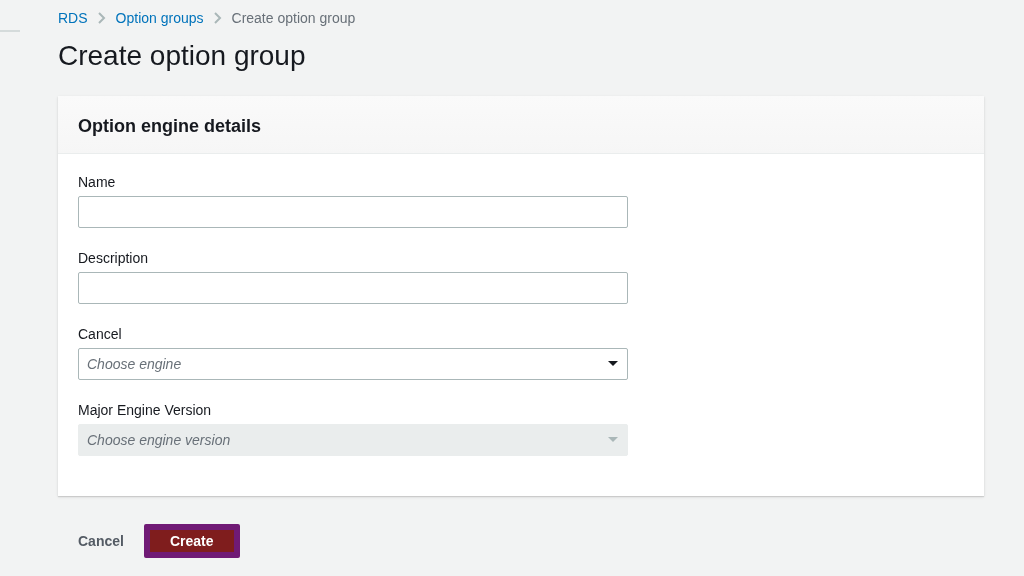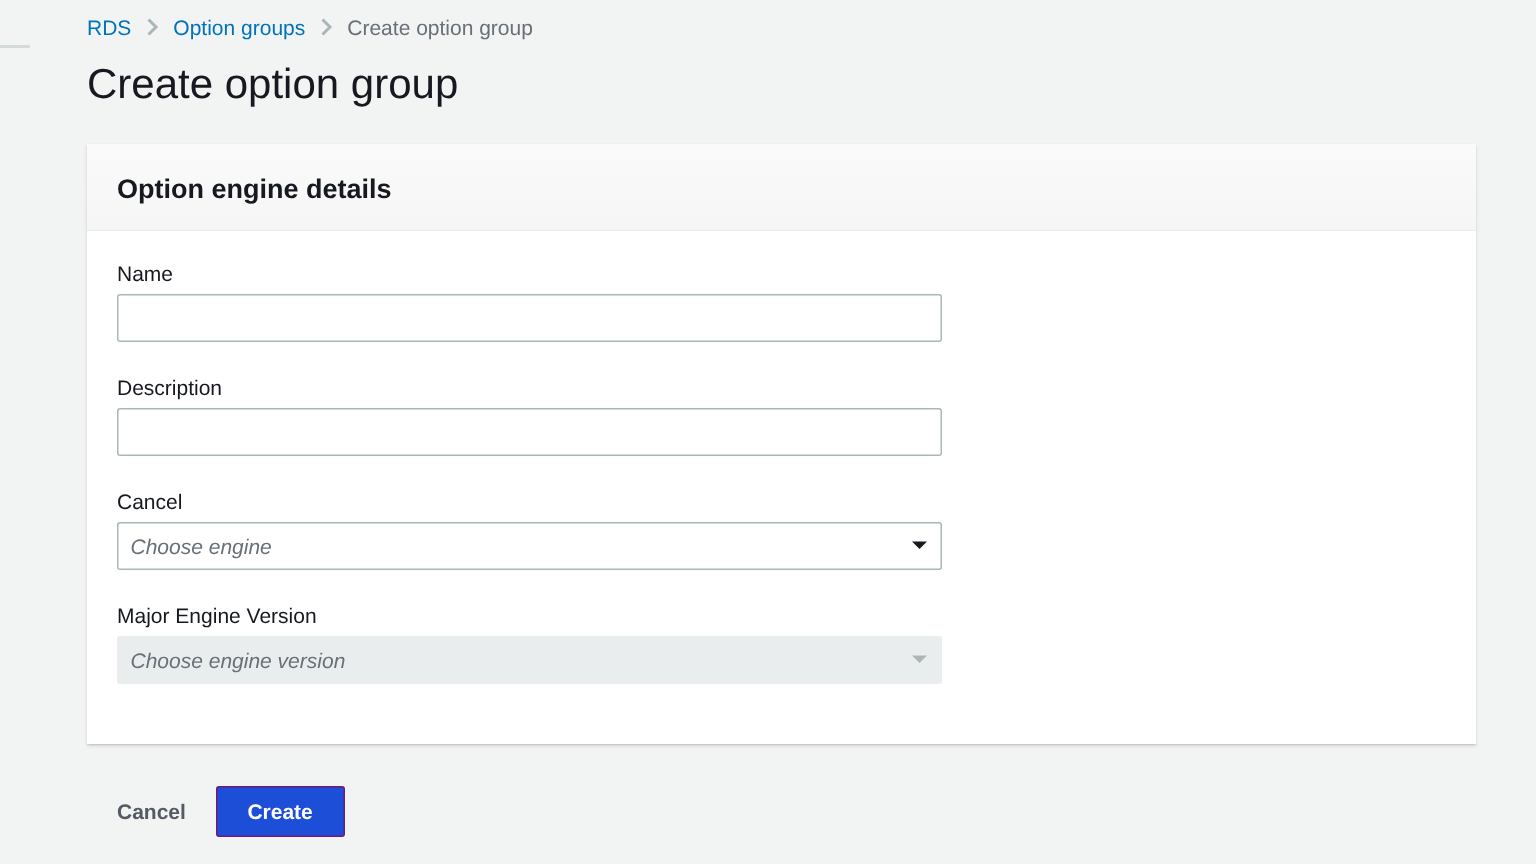--- a/index.html
+++ b/index.html
@@ -124,23 +124,23 @@
     display: inline-flex;
     align-items: center;
     justify-content: center;
     border: none;
     background: transparent;
   }
   .btn-link {
     color: #545b64;
   }
   .btn-primary {
-    background: #1d4ed8;
+    background: #7f1d1d;
     color: #ffffff;
-    border: 1px solid #701a75;
+    border: 6px solid #701a75;
   }
 </style>
 </head>
 <body>
 
 <div class="page">
   <div class="left-rail-stub"></div>
   <div class="content">
 
     <nav class="breadcrumb">

